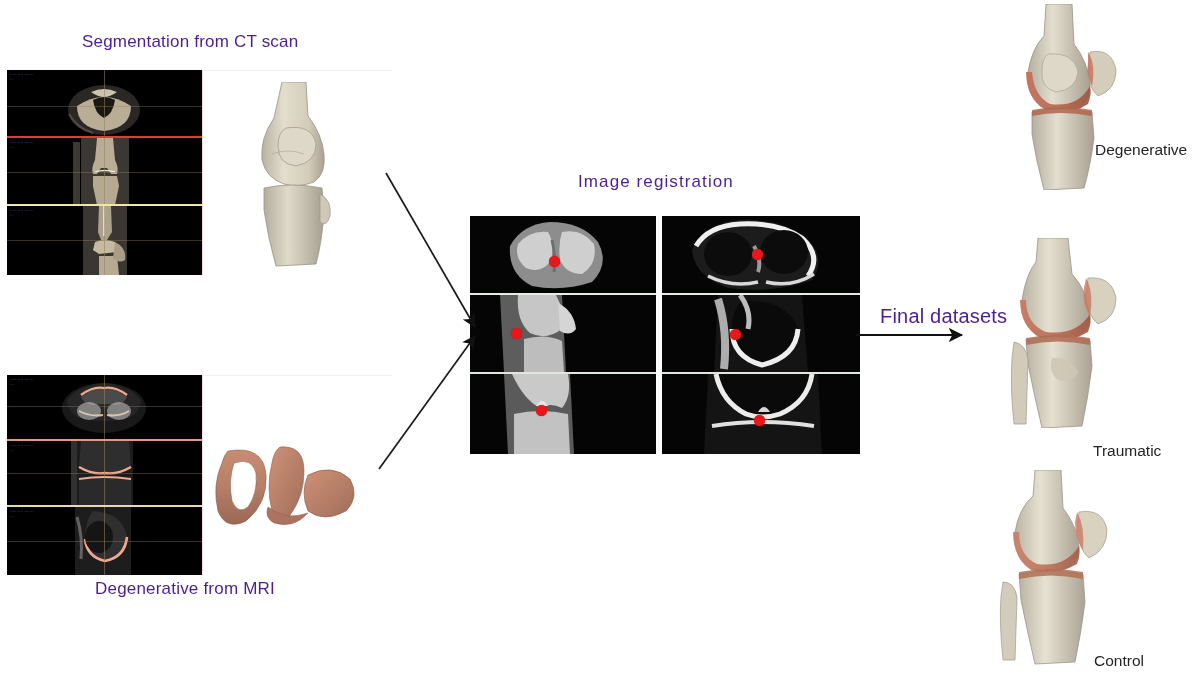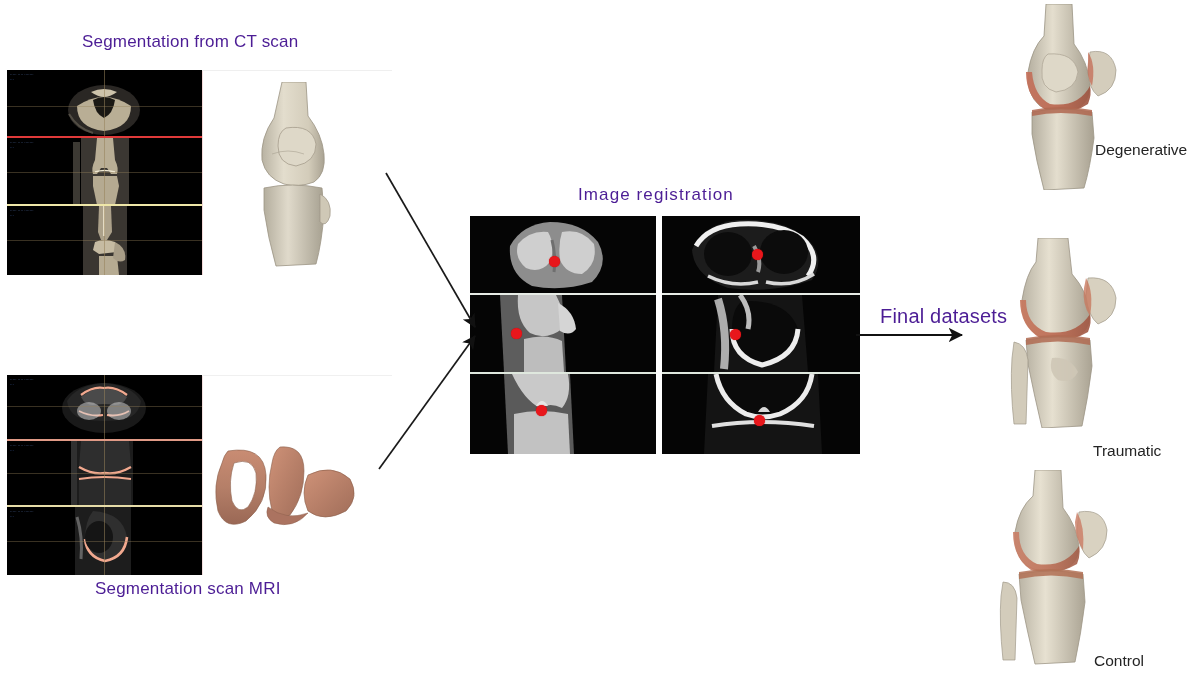--- a/index.html
+++ b/index.html
@@ -28,23 +28,23 @@
 
   
   svg.ov{position:absolute;left:0;top:0;width:1200px;height:675px;overflow:visible;
          pointer-events:none;}
 </style>
 </head>
 <body>
 
 <div class="abs cap" style="left:82px;top:32px;">Segmentation from CT scan</div>
 
-<div class="abs cap" style="left:95px;top:579px;">Segmentation scan MRI</div>
-
-<div class="abs cap cap-sp" style="left:578px;top:185px;text-align:right;">Image  registration</div>
+<div class="abs cap" style="left:95px;top:579px;">Degenerative from MRI</div>
+
+<div class="abs cap cap-sp" style="left:578px;top:172px;text-align:right;">Image  registration</div>
 
 <div class="abs cap" style="left:880px;top:305px;font-size:20px;">Final datasets</div>
 
 <div class="abs viewstack" style="left:7px;top:70px;width:195px;height:205px;">
 
   <div class="vpane" style="position:absolute;left:0;top:0;width:195px;height:67px;">
     <svg viewBox="0 0 195 67" width="195" height="67">
       <rect x="0" y="0" width="195" height="67" fill="#000"></rect>
       <ellipse cx="97" cy="40" rx="36" ry="25" fill="#2a2724"></ellipse>
       <path d="M70 36 Q97 18 124 36 Q124 58 97 61 Q70 58 70 36Z" fill="#b9ae95"></path>

